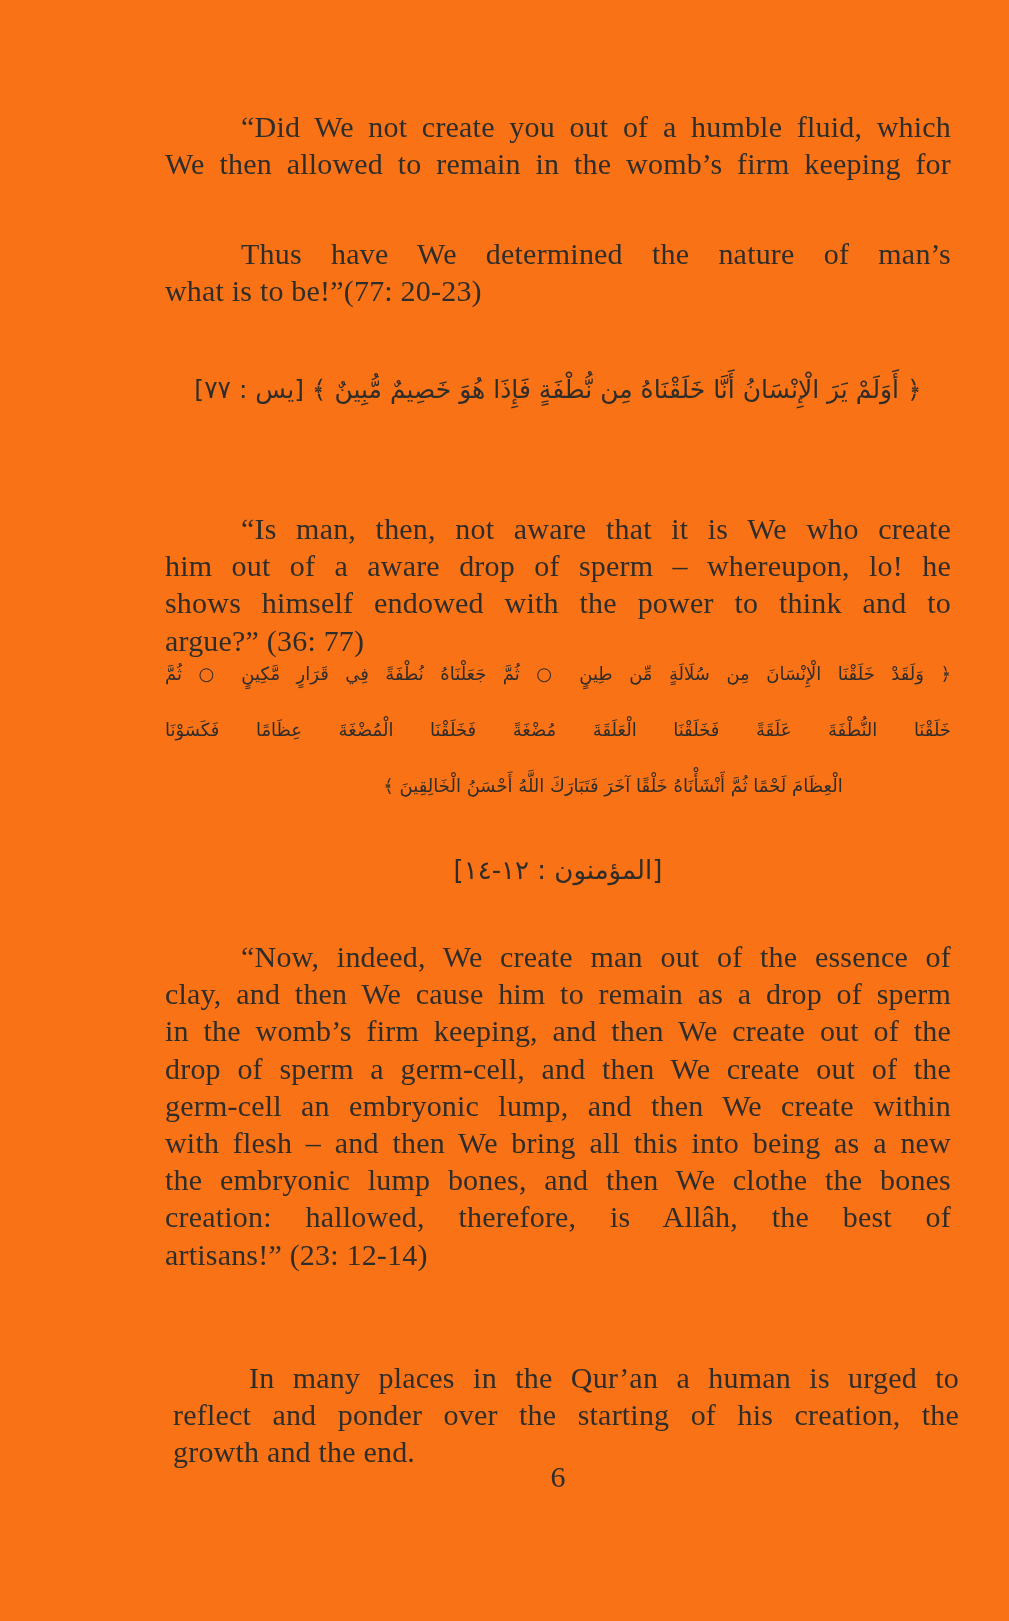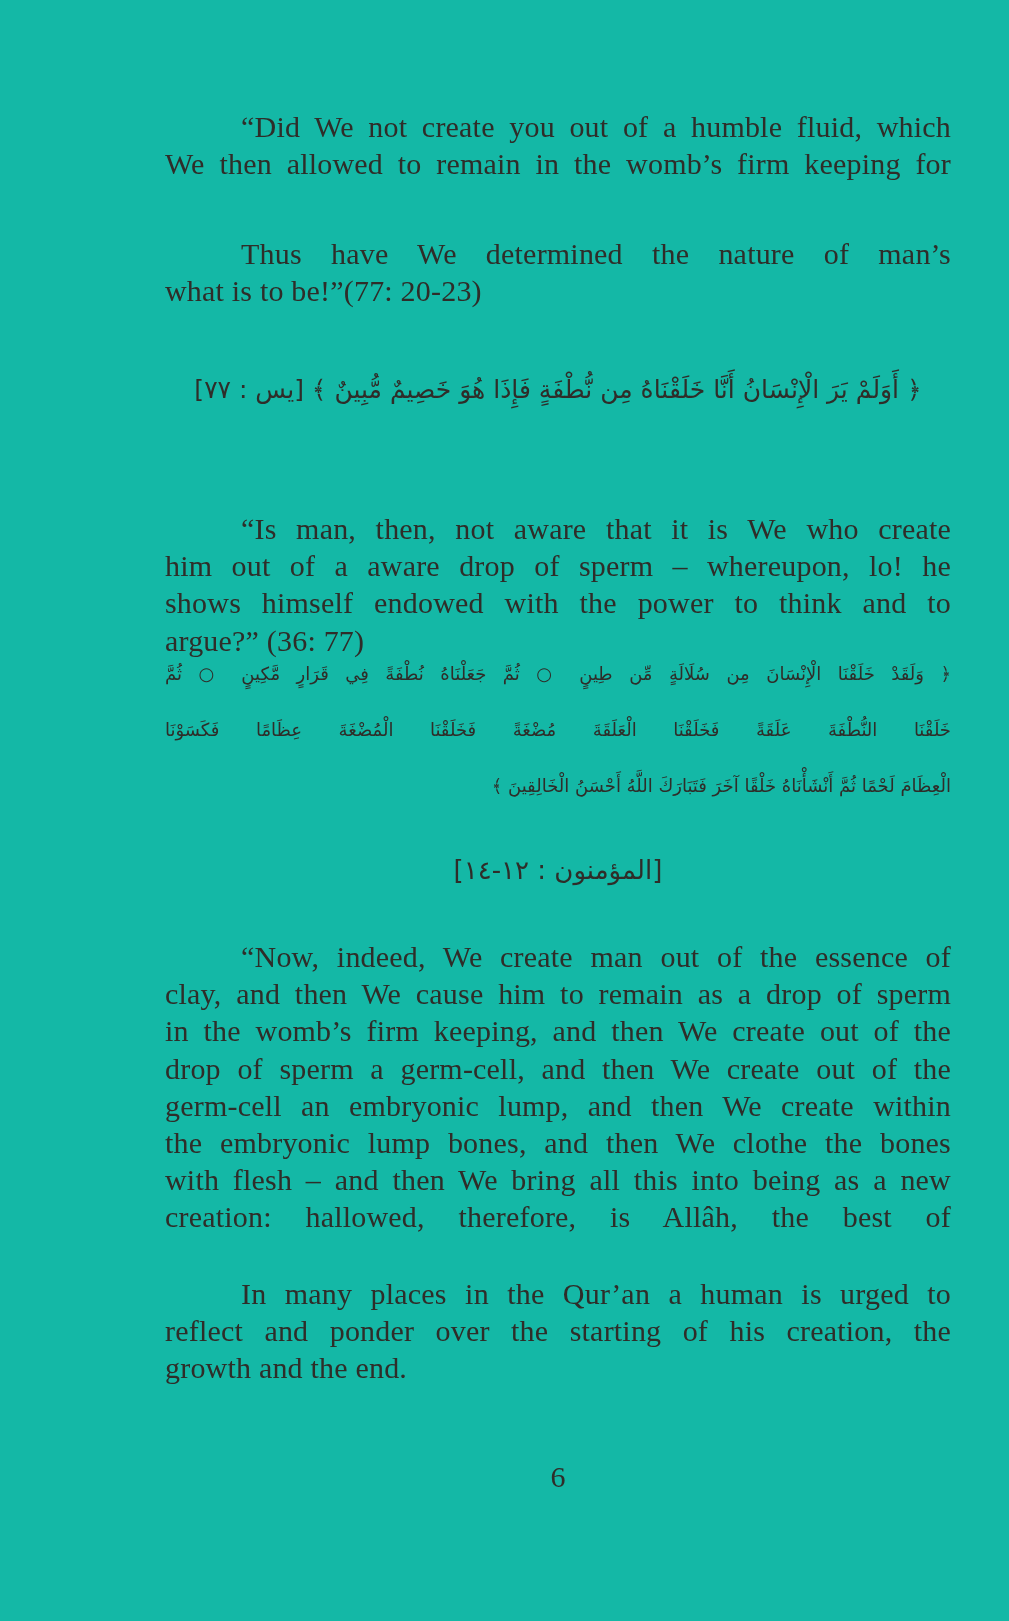--- a/index.html
+++ b/index.html
@@ -1,20 +1,20 @@
 <!DOCTYPE html>
 <html><head>
 <meta charset="utf-8">
 <style>
   html,body{margin:0;padding:0;background:#e8e6e1;}
   .page{
     position:relative;
     width:1009px;height:1621px;
     margin:0 auto;
-    background:#14b8a6;
+    background:#f97316;
     color:#2f2d29;
     font-family:"Liberation Serif","DejaVu Serif",serif;
     overflow:hidden;
   }
   .block{
     position:absolute;
     left:165px;
     width:786px;
   }
   .en{
@@ -36,34 +36,34 @@
     line-height:80px;
     text-align:center;
     white-space:nowrap;
   }
   #arabic-muminun{
     top:646px;
     font-size:18px;
     line-height:56px;
   }
   #arabic-muminun .line.j{text-align:justify;text-align-last:justify;}
-  #arabic-muminun .line.c{text-align:right;padding-left:110px;}
+  #arabic-muminun .line.c{text-align:center;padding-left:110px;}
   #ref-muminun{
     top:848px;
     direction:rtl;
     font-family:"DejaVu Sans",sans-serif;
     font-size:26px;
     line-height:44px;
     text-align:center;
   }
   #p1{top:108px;}
   #p2{top:235px;}
   #p3{top:463px;margin-top:47px;}
   #p4{top:938px;}
-  #p5{top:1275px;}
+  #p5{top:1359px;margin-left:8px;}
   #pagenum{
     top:1458px;
     text-align:center;
     font-size:30px;
     line-height:37px;
   }
 </style>
 </head>
 <body>
 
@@ -95,23 +95,24 @@
     </div>
 
   <div id="ref-muminun" class="block">[المؤمنون : ١٢-١٤]</div>
 
   <div id="p4" class="block en">
       <div class="line j ind">“Now, indeed, We create man out of the essence of</div>
       <div class="line j">clay, and then We cause him to remain as a drop of sperm</div>
       <div class="line j">in the womb’s firm keeping, and then We create out of the</div>
       <div class="line j">drop of sperm a germ-cell, and then We create out of the</div>
       <div class="line j">germ-cell an embryonic lump, and then We create within</div>
+      <div class="line j">with flesh – and then We bring all this into being as a new</div>
       <div class="line j">the embryonic lump bones, and then We clothe the bones</div>
-      <div class="line j">with flesh – and then We bring all this into being as a new</div>
       <div class="line j">creation: hallowed, therefore, is Allâh, the best of</div>
+      <div class="line">artisans!” (23: 12-14)</div>
     </div>
 
   <div id="p5" class="block en">
       <div class="line j ind">In many places in the Qur’an a human is urged to</div>
       <div class="line j">reflect and ponder over the starting of his creation, the</div>
       <div class="line">growth and the end.</div>
     </div>
 
   <div id="pagenum" class="block">6</div>
 

